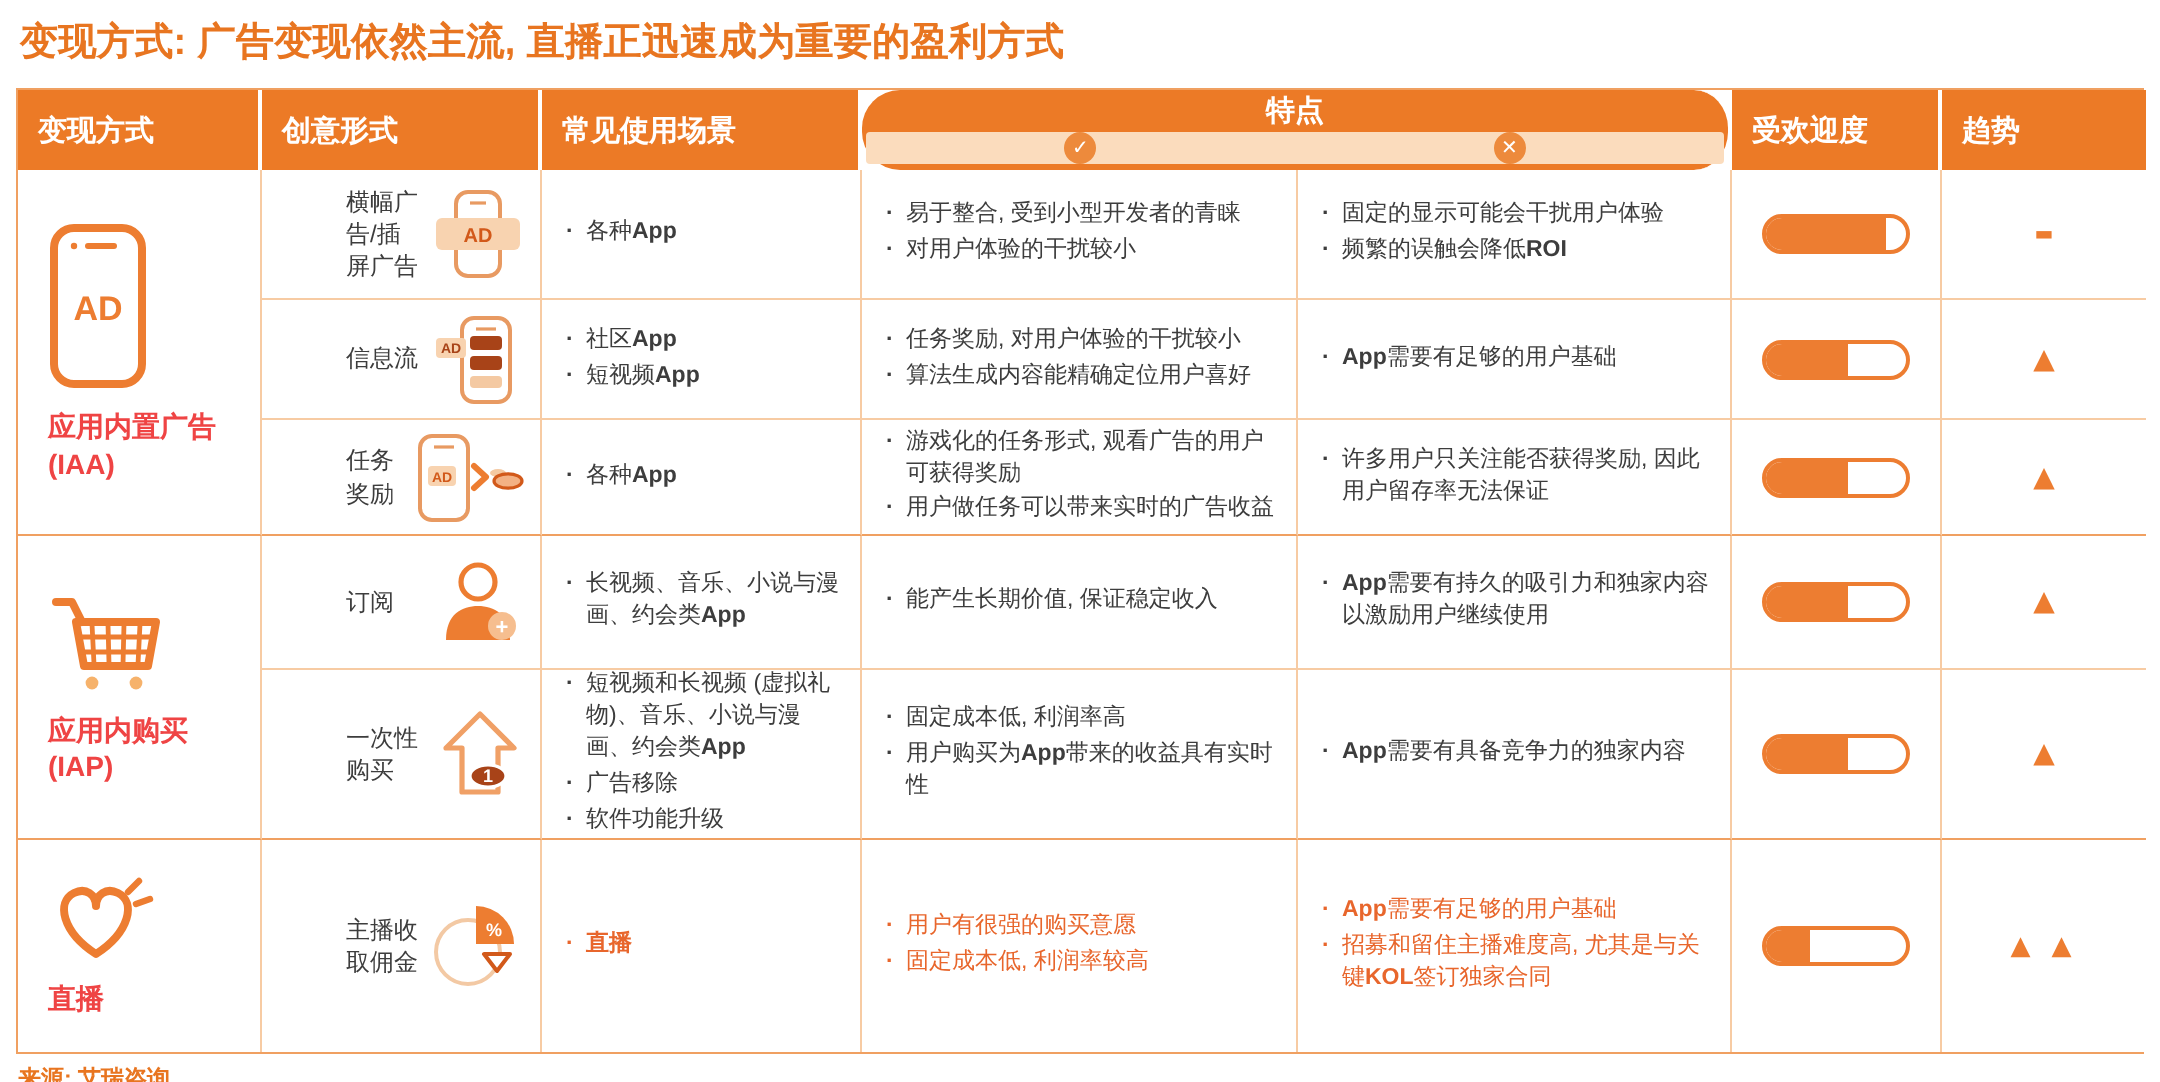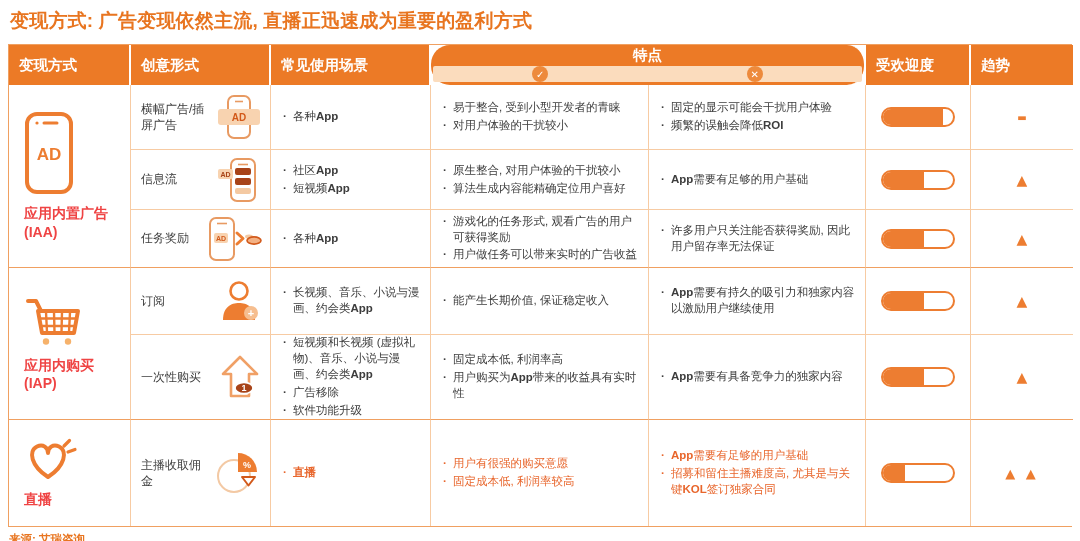--- a/index.html
+++ b/index.html
@@ -36,21 +36,21 @@
   .cell:is(.r7) { border-bottom:none; }
 
   ul.blist { list-style:none; width:100%; }
   ul.blist li { position:relative; padding-left:12px; line-height:1.38; margin:2px 0; }
   ul.blist li::before { content:"·"; position:absolute; left:2px; top:0; font-weight:700; }
 
   .sec { flex-direction:column; align-items:flex-start; justify-content:center; gap:9px; padding-left:15px; }
   .sec-label { color:#ef4444; font-weight:800; font-size:14px; line-height:1.3; }
 
   .creative { justify-content:space-between; padding-right:8px; }
-  .creative-label { font-size:12px; color:#3D3D3D; line-height:1.35; flex:1; padding-right:4px; }
+  .creative-label { font-size:12px; color:#3D3D3D; line-height:1.35; flex:1; padding-right:4px;margin-left:32px; }
 
   .pop, .trend { justify-content:center; }
   .pill { width:74px; height:20px; border:2px solid #ED7D31; border-radius:12px; overflow:hidden; background:#fff; }
   .pill-fill { height:100%; background:#ED7D31; }
   .trend-glyph { color:#ED7D31; font-size:14px; font-weight:700; font-family:"DejaVu Sans",sans-serif; }
   .trend-glyph.flat { font-size:10px; }
   .trend-glyph.dbl { letter-spacing:3px; font-size:13px; }
 
   .hl li { color:#E8662C; }
   .bold-items li { font-weight:700; }
@@ -162,21 +162,21 @@
       </svg>
     </div>
     <div class="cell" style="grid-area:3/3">
       <ul class="blist">
         <li>社区<b>App</b></li>
         <li>短视频<b>App</b></li>
       </ul>
     </div>
     <div class="cell" style="grid-area:3/4">
       <ul class="blist">
-        <li>原生整合, 对用户体验的干扰较小</li>
+        <li>任务奖励, 对用户体验的干扰较小</li>
         <li>算法生成内容能精确定位用户喜好</li>
       </ul>
     </div>
     <div class="cell" style="grid-area:3/5">
       <ul class="blist">
           <li><b>App</b>需要有足够的用户基础</li>
         </ul>
     </div>
     <div class="cell pop" style="grid-area:3/6">
       <div class="pill">

